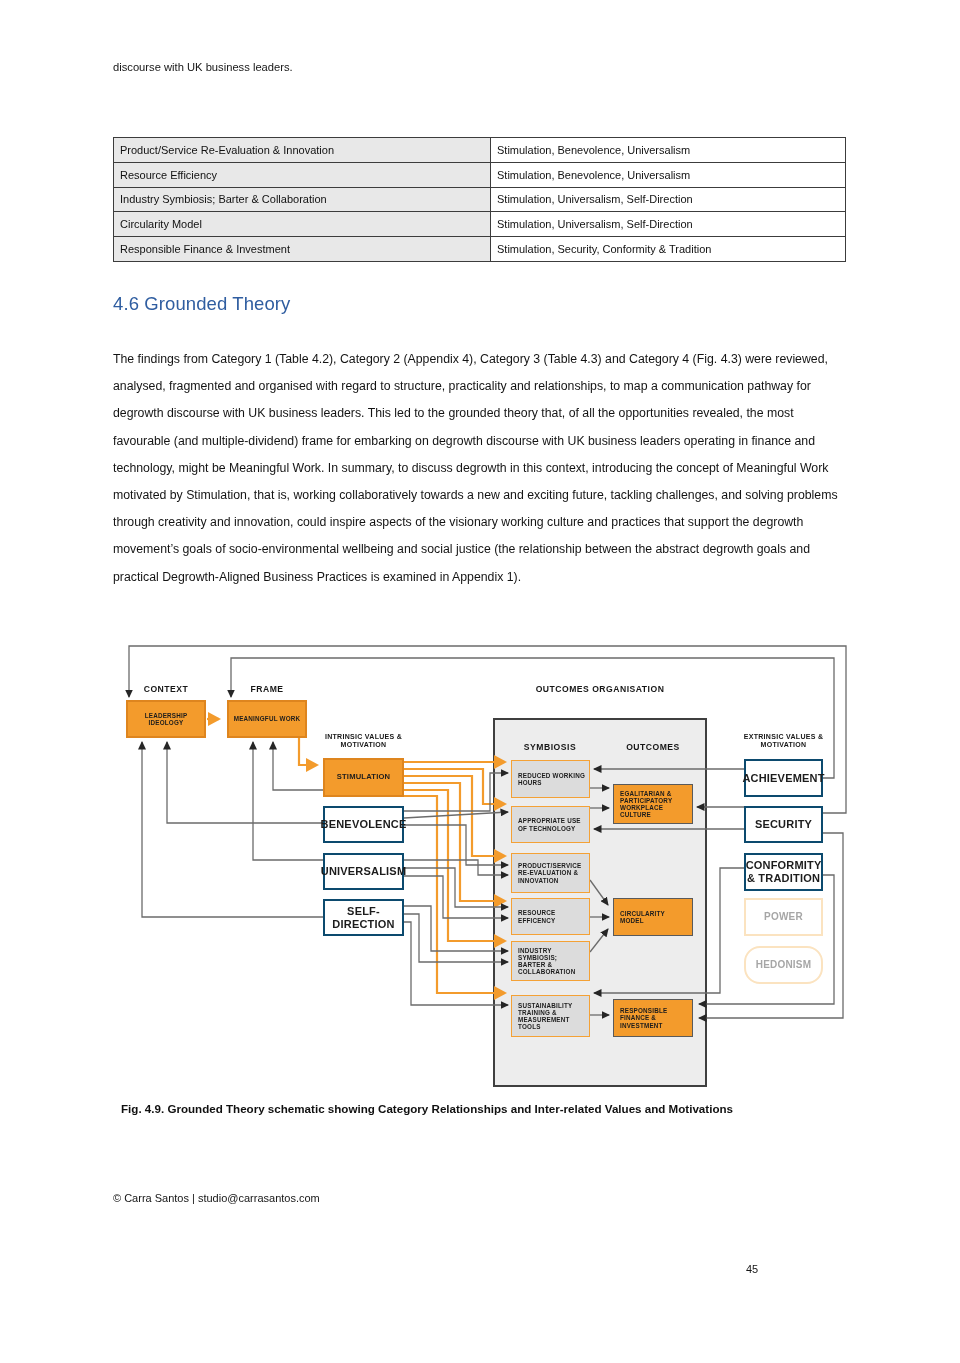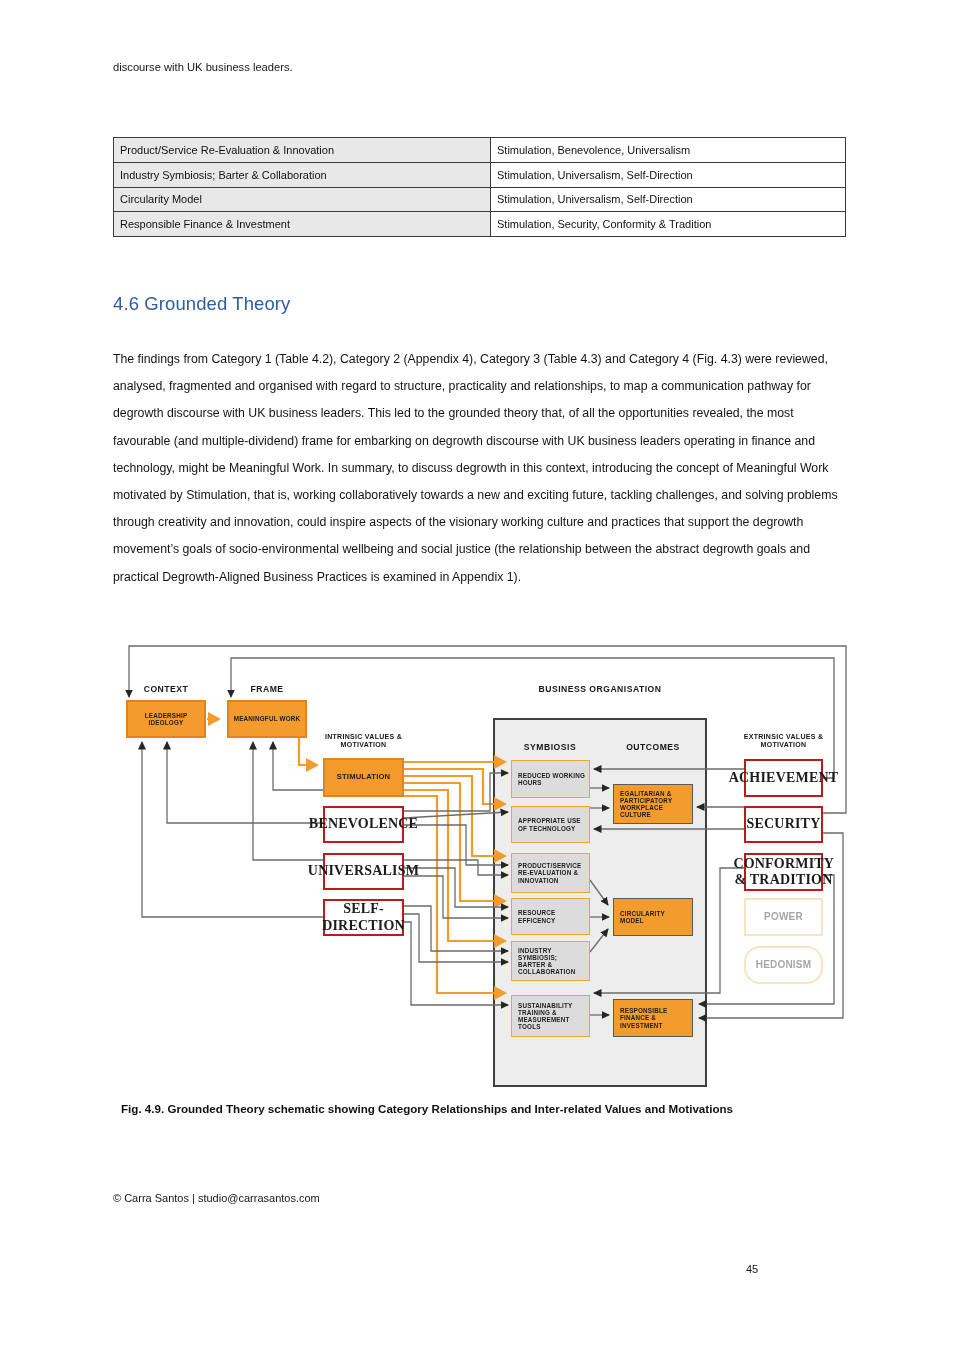--- a/index.html
+++ b/index.html
@@ -25,40 +25,44 @@
   #foot-r{position:absolute;left:746px;top:1263px;width:100px;text-align:left;font-size:11px;color:#161616;}
 
   
   #diag{position:absolute;left:0;top:645px;width:960px;height:460px;}
   #diag svg{position:absolute;left:0;top:0;z-index:2;}
   .panel{position:absolute;left:493px;top:73px;width:214px;height:369px;background:#ededed;border:2px solid #3f3f3f;box-sizing:border-box;z-index:1;}
   .dbox{position:absolute;box-sizing:border-box;display:flex;align-items:center;justify-content:center;
         text-align:center;font-weight:bold;letter-spacing:0.2px;color:#1c1c1c;z-index:3;line-height:1.15;}
   .orange-big{background:#F39B2C;border:2px solid #DE851E;font-size:6.3px;}
   .stim{background:#F39B2C;border:2px solid #DE851E;font-size:7.6px;}
-  .white-box{background:#ffffff;border:2px solid #b91c1c;font-size:14px;font-family:Liberation Serif, serif;}
+  .white-box{background:#ffffff;border:2px solid #0c4a6e;font-size:11px;}
   .ops-box{background:#dcdcdc;border:1.5px solid #F4A135;font-size:6.3px;justify-content:flex-start;text-align:left;padding:2px 3px 2px 6px;}
   .outcome-box{background:#F39B2C;border:1.5px solid #5a5a5a;font-size:6.3px;justify-content:flex-start;text-align:left;padding:2px 3px 2px 6px;}
   .faded-box{background:#ffffff;border:2px solid #FBE3C0;color:#a6a6a6;font-size:10px;text-align:right;}
   .dlabel{position:absolute;font-weight:bold;text-align:center;letter-spacing:0.5px;font-size:8.6px;color:#161616;z-index:3;}
   .dlabel-sm{position:absolute;font-weight:bold;text-align:center;letter-spacing:0.3px;font-size:7px;color:#161616;z-index:3;line-height:1.15;}
 </style>
 </head>
 <body>
 
 <div id="page">
 
   <div id="hdr">
     <div>discourse with UK business leaders.</div>
   </div>
 
   <table id="tbl">
     <tbody>
         <tr>
       <td class="c1">Product/Service Re-Evaluation &amp; Innovation</td>
+      <td class="c2">Stimulation, Benevolence, Universalism</td>
+    </tr>
+    <tr>
+      <td class="c1">Resource Efficiency</td>
       <td class="c2">Stimulation, Benevolence, Universalism</td>
     </tr>
     <tr>
       <td class="c1">Industry Symbiosis; Barter &amp; Collaboration</td>
       <td class="c2">Stimulation, Universalism, Self-Direction</td>
     </tr>
     <tr>
       <td class="c1">Circularity Model</td>
       <td class="c2">Stimulation, Universalism, Self-Direction</td>
     </tr>
@@ -124,21 +128,21 @@
         <polyline points="590,163 609,163" marker-end="url(#mS)"></polyline>
         <polyline points="590,235 608,260" marker-end="url(#mS)"></polyline>
         <polyline points="590,272 609,272" marker-end="url(#mS)"></polyline>
         <polyline points="590,307 608,284" marker-end="url(#mS)"></polyline>
         <polyline points="590,370 609,370" marker-end="url(#mS)"></polyline>
       </g>
     </svg>
 
     <div class="dlabel" style="left:126px;top:39px;width:80px;">CONTEXT</div>
     <div class="dlabel" style="left:227px;top:39px;width:80px;">FRAME</div>
-    <div class="dlabel" style="left:490px;top:39px;width:220px;">BUSINESS ORGANISATION</div>
+    <div class="dlabel" style="left:490px;top:39px;width:220px;">OUTCOMES ORGANISATION</div>
     <div class="dlabel-sm" style="left:323px;top:88px;width:81px;">INTRINSIC VALUES &amp; MOTIVATION</div>
     <div class="dlabel-sm" style="left:740px;top:88px;width:87px;">EXTRINSIC VALUES &amp; MOTIVATION</div>
     <div class="dlabel" style="left:505px;top:97px;width:90px;">SYMBIOSIS</div>
     <div class="dlabel" style="left:608px;top:97px;width:90px;">OUTCOMES</div>
 
     <div class="dbox orange-big" style="left:126px;top:55px;width:80px;height:38px;">LEADERSHIP IDEOLOGY</div>
     <div class="dbox orange-big" style="left:227px;top:55px;width:80px;height:38px;">MEANINGFUL WORK</div>
     <div class="dbox stim" style="left:323px;top:113px;width:81px;height:39px;">STIMULATION</div>
     <div class="dbox white-box" style="left:323px;top:161px;width:81px;height:37px;">BENEVOLENCE</div>
     <div class="dbox white-box" style="left:323px;top:208px;width:81px;height:37px;">UNIVERSALISM</div>

